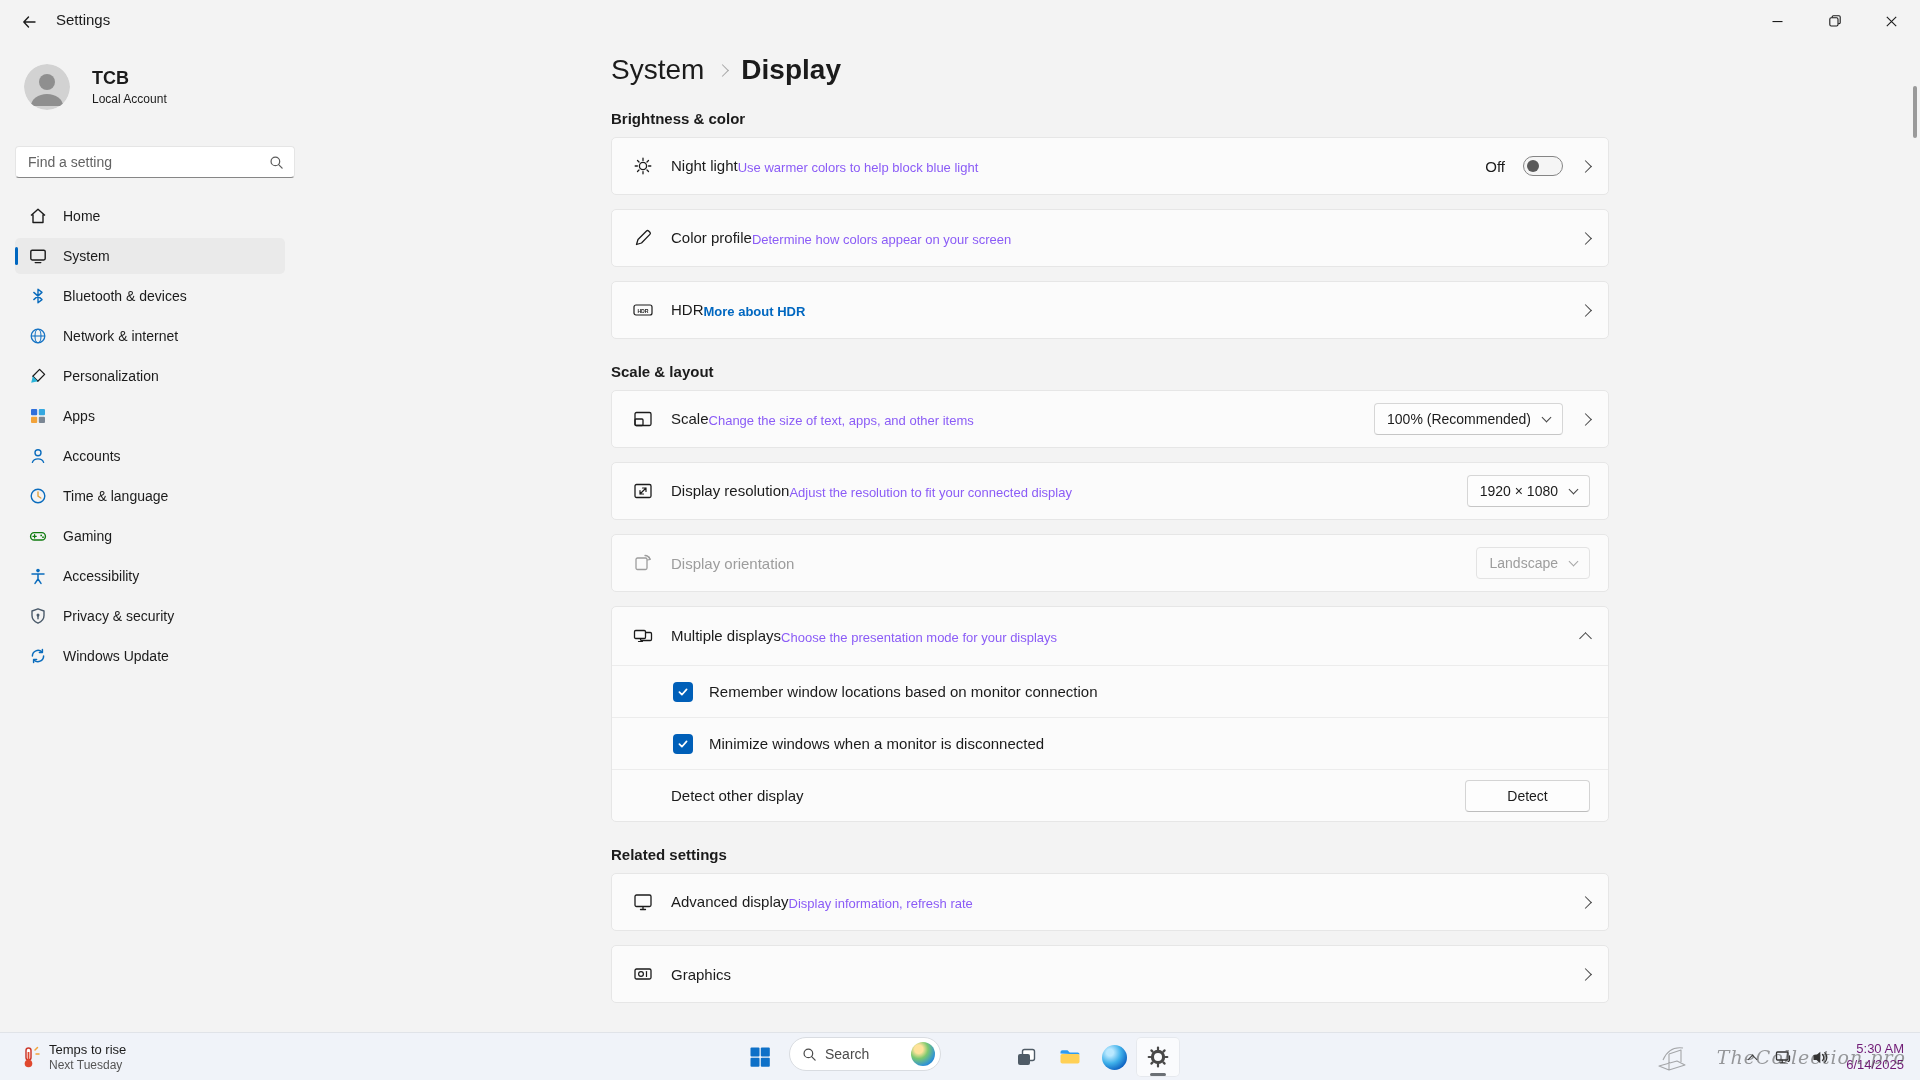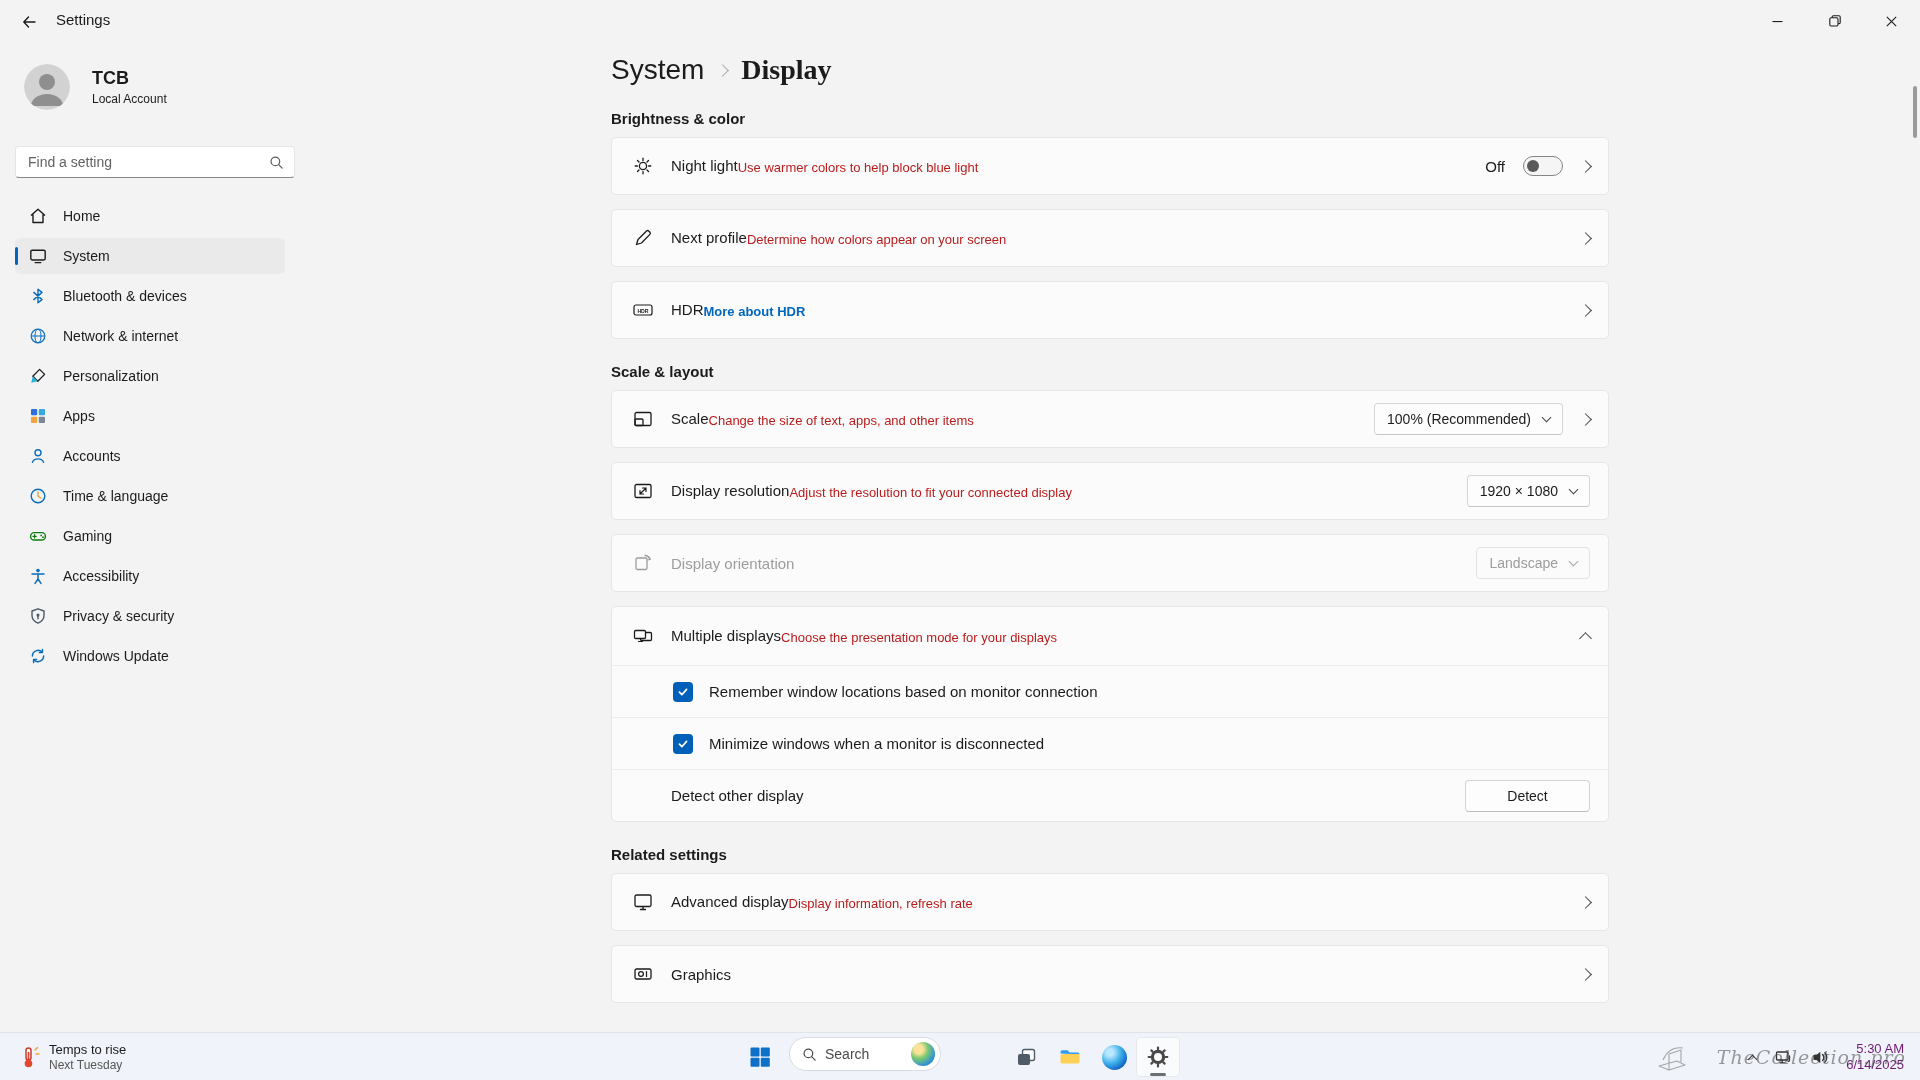--- a/index.html
+++ b/index.html
@@ -28,32 +28,32 @@
   .nav-item { position:relative; display:flex; align-items:center; height:36px; margin-bottom:4px; border-radius:5px; padding-left:13px; gap:15px; cursor:pointer; }
   .nav-item .lbl { font-size:14px; color:#1b1b1b; }
   .nav-item.selected { background:#eaeaea; }
   .nav-item.selected::before { content:""; position:absolute; left:0; top:9px; width:3px; height:18px; border-radius:2px; background:#0067c0; }
   .nav-ic { width:20px; height:20px; display:flex; flex:none; }
 
   
   .main { position:absolute; left:611px; top:0; width:998px; height:1032px; overflow:hidden; }
   .breadcrumb { display:flex; align-items:center; margin-top:54px; gap:14px; }
   .bc-parent { font-size:28px; color:#1b1b1b; font-weight:400; cursor:pointer; }
-  .bc-current { font-size:28px; color:#1b1b1b; font-weight:600;font-family:Liberation Serif, serif; }
+  .bc-current { font-size:28px; color:#1b1b1b; font-weight:600; }
   .section-title { font-size:15px; font-weight:700; color:#1b1b1b; margin:24px 0 10px 0; }
   .section-title.first { margin-top:24px; }
 
   .card { display:flex; align-items:center; height:58px; background:#fbfbfb; border:1px solid #e6e6e6; border-radius:5px; margin-bottom:14px; padding:0 18px 0 20px; cursor:pointer; }
   .card-group { background:#fbfbfb; border:1px solid #e6e6e6; border-radius:5px; margin-bottom:14px; overflow:hidden; }
   .card-head { display:flex; align-items:center; height:58px; padding:0 18px 0 20px; cursor:pointer; }
   .subrow { display:flex; align-items:center; height:52px; border-top:1px solid #ececec; padding:0 18px 0 61px; }
   .card-ic { width:22px; height:22px; margin-right:17px; flex:none; display:flex; }
   .card-text { display:flex; flex-direction:row; justify-content:center; }
   .card-title { font-size:15px; color:#1b1b1b; }
-  .card-desc { font-size:13px; color:#b91c1c; margin-top:3px; }
+  .card-desc { font-size:13px; color:#8b5cf6; margin-top:3px; }
   .card-link { font-size:13px; color:#0067c0; font-weight:700; margin-top:3px; cursor:pointer; }
   .card-right { margin-left:auto; display:flex; align-items:center; gap:18px; }
   .disabled .card-title { color:#9d9d9d; }
 
   .chev { display:inline-block; width:9px; height:9px; border-right:1.6px solid #454545; border-bottom:1.6px solid #454545; flex:none; }
   .chev.right { transform:rotate(-45deg); }
   .chev.down  { transform:rotate(45deg); width:7px; height:7px; margin-top:-4px; }
   .chev.up    { transform:rotate(-135deg); margin-top:5px; }
   .chev.dim   { border-color:#a6a6a6; }
 
@@ -295,21 +295,21 @@
       </div>
     </div>
 
     <div class="card">
       <span class="card-ic">
           <svg width="22" height="22" viewBox="0 0 22 22">
             <path d="M4.5 17.5 L6 12.5 L14.5 4 a1.5 1.5 0 0 1 2.1 0 L17.9 5.3 a1.5 1.5 0 0 1 0 2.1 L9.5 16 Z" fill="none" stroke="#1b1b1b" stroke-width="1.3" stroke-linejoin="round"></path>
           </svg>
         </span>
       <div class="card-text">
-        <div class="card-title">Next profile</div>
+        <div class="card-title">Color profile</div>
         <div class="card-desc">Determine how colors appear on your screen</div>
       </div>
       <div class="card-right">
           <span class="chev right"></span>
         </div>
     </div>
 
     <div class="card">
       <span class="card-ic">
           <svg width="22" height="22" viewBox="0 0 22 22">

